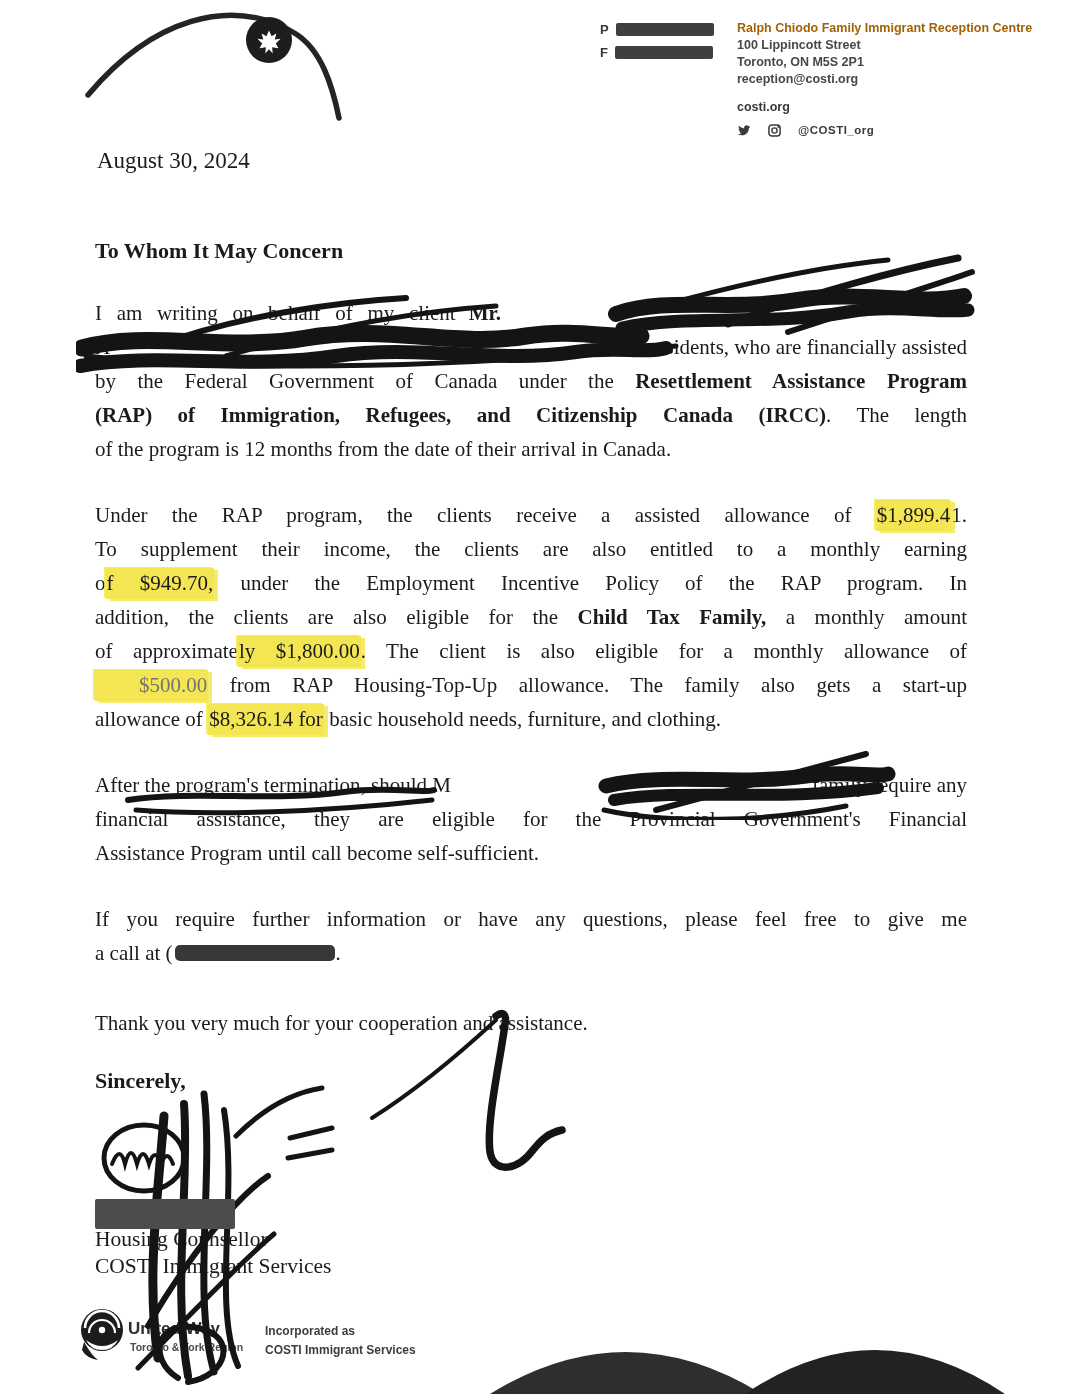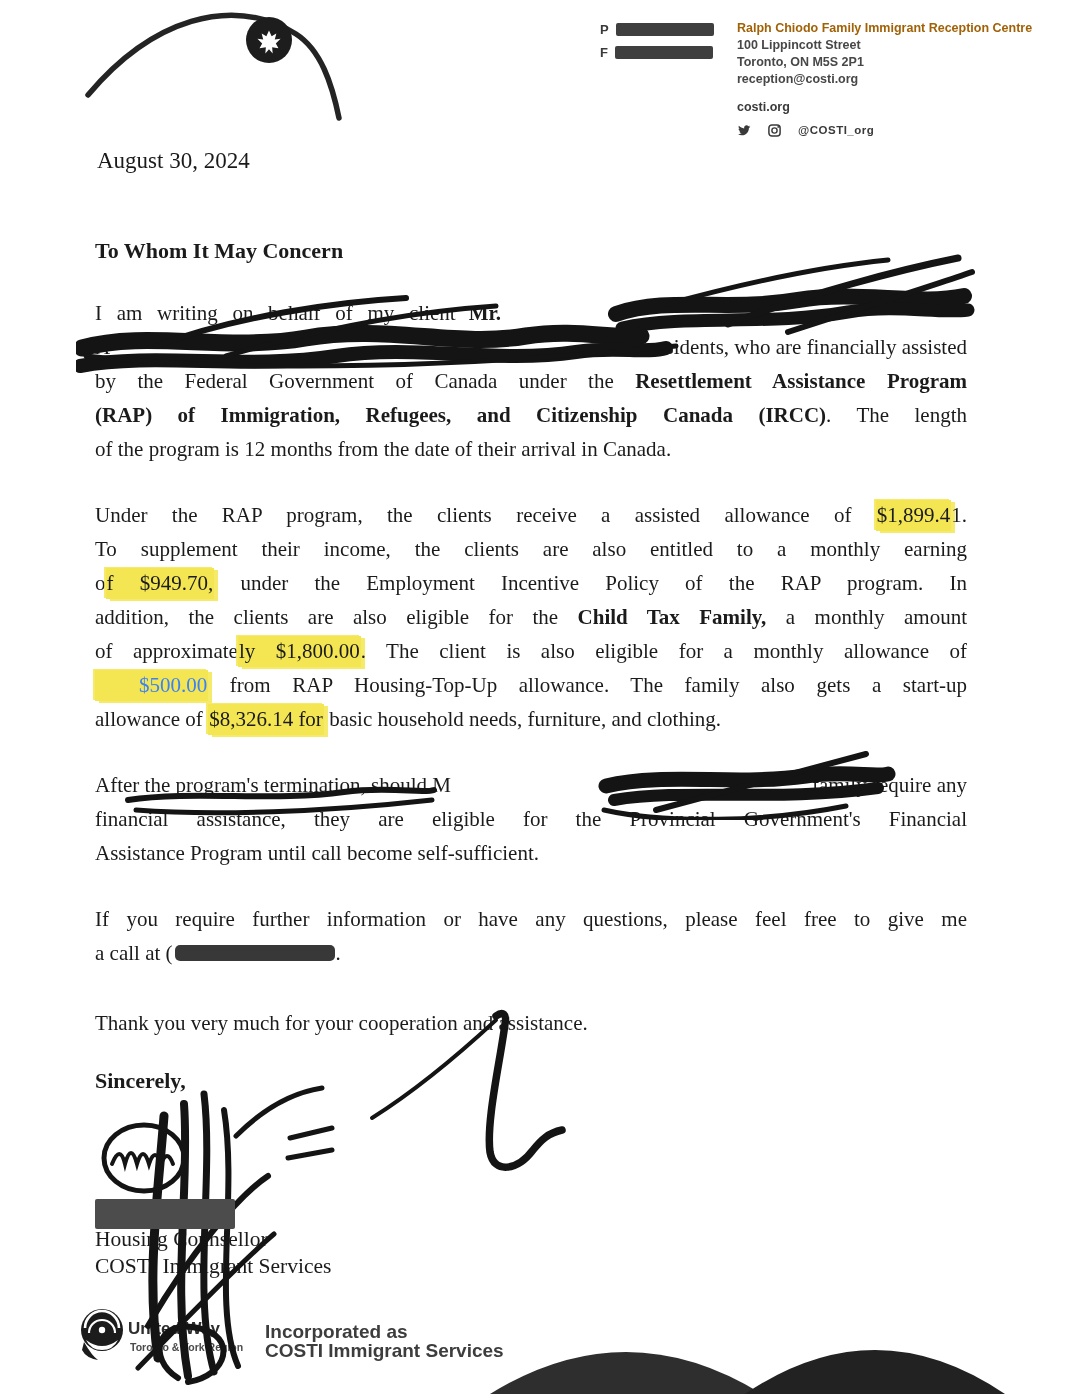--- a/index.html
+++ b/index.html
@@ -24,33 +24,33 @@
   .block{position:absolute;left:95px;width:872px;}
   .salut{font-weight:bold;font-size:22px;}
   .bline{height:34px;line-height:34px;font-size:21px;text-align:justify;overflow:visible;}
   .j{text-align-last:justify;}
   .flexline{display:flex;}
   .sp{flex:1;}
   .b{font-weight:bold;}
   .ws{word-spacing:.45em;}
   .hl{background:rgba(243,227,58,.88);box-shadow:4px 2px 0 rgba(243,227,58,.75),-2px -1px 0 rgba(243,227,58,.75);
       padding:3px 1px 4px;}
-  .hl-faded{color:#3b82f6;padding-left:44px;}
+  .hl-faded{color:#737373;padding-left:44px;}
   .phone-bar{display:inline-block;width:160px;height:16px;background:#383838;border-radius:5px;
              vertical-align:middle;margin:0 1px 4px 2px;}
   
   .gray-box{position:absolute;left:95px;top:1199px;width:140px;height:30px;background:#4c4c4c;border-radius:2px;z-index:4;}
   .sig-lines{position:absolute;left:95px;top:1226px;font-size:21.5px;line-height:27px;z-index:2;}
   
   .uw-name{position:absolute;left:128px;top:1319px;font-family:"Liberation Sans",sans-serif;
            font-weight:800;font-size:17px;color:#2e2e2e;}
   .uw-region{position:absolute;left:130px;top:1341px;font-family:"Liberation Sans",sans-serif;
              font-weight:800;font-size:10.5px;color:#4a4a4a;}
   .inc{position:absolute;left:265px;top:1322px;font-family:"Liberation Sans",sans-serif;
-       font-weight:800;font-size:19px;line-height:19px;color:#3d3d3d;}
+       font-weight:800;font-size:12px;line-height:19px;color:#3d3d3d;}
   
   .ink path,.ink ellipse{fill:none;stroke:#141414;stroke-linecap:round;}
   svg{display:block;}
 </style>
 </head>
 <body>
 
 <div class="page">
 
   <svg class="abs" style="left:66px;top:2px;" width="290" height="145" viewBox="0 0 290 145">

